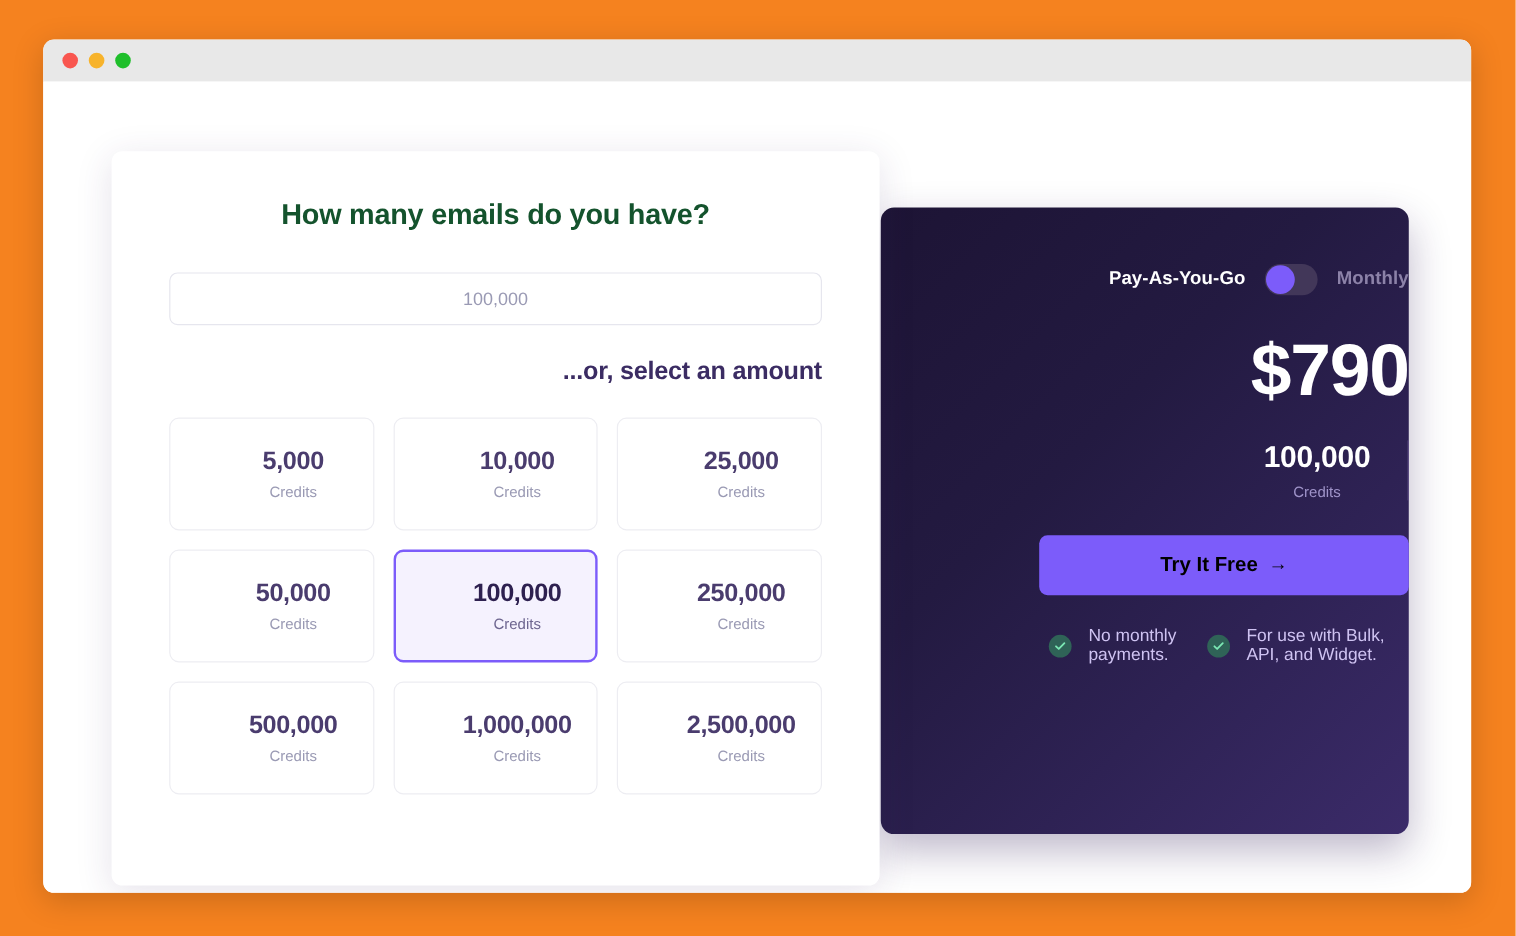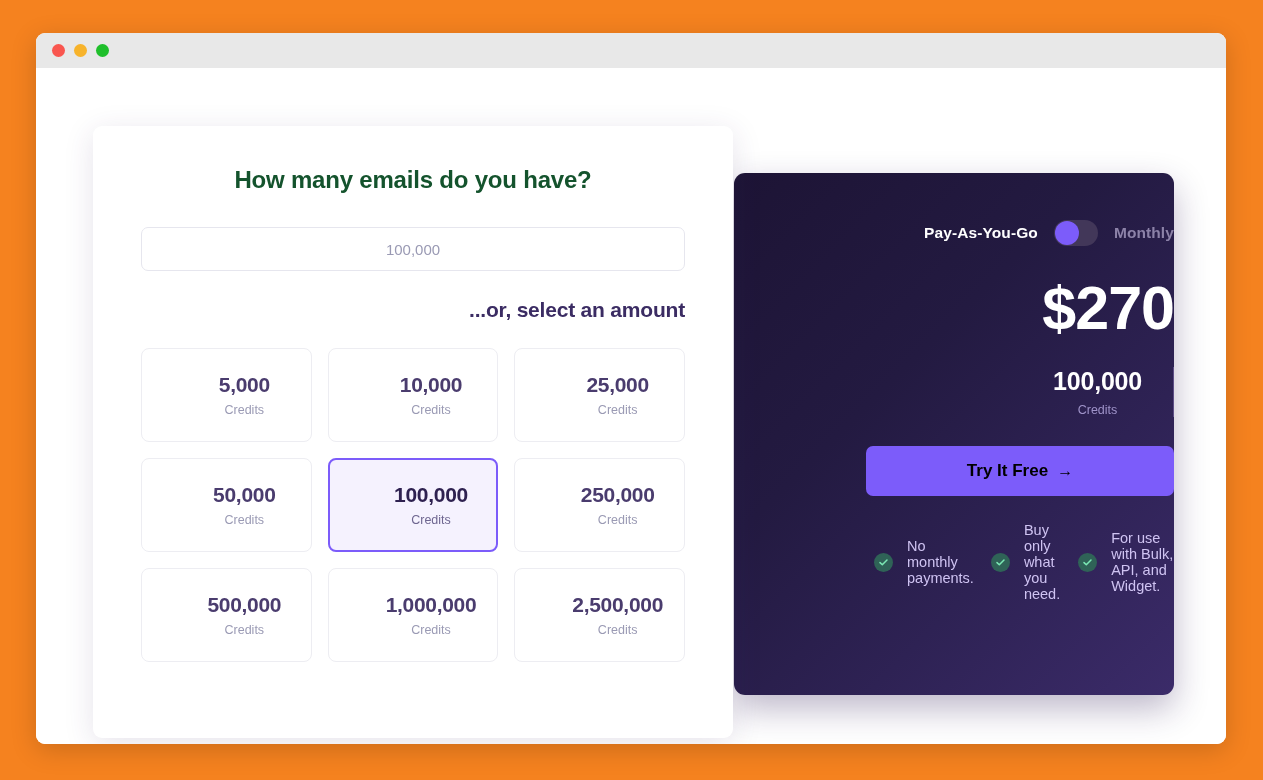--- a/index.html
+++ b/index.html
@@ -144,21 +144,21 @@
     <div class="pricing-panel">
 
       <div class="toggle-row">
         <span class="toggle-label active">Pay-As-You-Go</span>
         <span class="toggle">
           <span class="knob"></span>
         </span>
         <span class="toggle-label inactive">Monthly</span>
       </div>
 
-      <div class="price">$270</div>
+      <div class="price">$790</div>
 
       <div class="stats">
         <div class="stat">
           <div class="val">100,000</div>
           <div class="lbl">Credits</div>
         </div>
         <div class="stat-divider"></div>
       </div>
 
       <button class="cta">
@@ -174,28 +174,20 @@
               </svg>
           </span>
           <span>No monthly payments.</span>
         </div>
         <div class="feature">
           <span class="check">
             <svg width="11" height="11" viewBox="0 0 11 11">
                 <path d="M2 5.6 L4.3 7.8 L9 3" fill="none" stroke="#7BE8B4" stroke-width="1.5" stroke-linecap="round" stroke-linejoin="round"></path>
               </svg>
           </span>
-          <span>Buy only what you need.</span>
-        </div>
-        <div class="feature">
-          <span class="check">
-            <svg width="11" height="11" viewBox="0 0 11 11">
-                <path d="M2 5.6 L4.3 7.8 L9 3" fill="none" stroke="#7BE8B4" stroke-width="1.5" stroke-linecap="round" stroke-linejoin="round"></path>
-              </svg>
-          </span>
           <span>For use with Bulk, API, and Widget.</span>
         </div>
       </div>
 
     </div>
 
     <div class="selector-card">
       <div class="q-title">How many emails do you have?</div>
 
       <input class="email-input" type="text" placeholder="100,000" style="">

